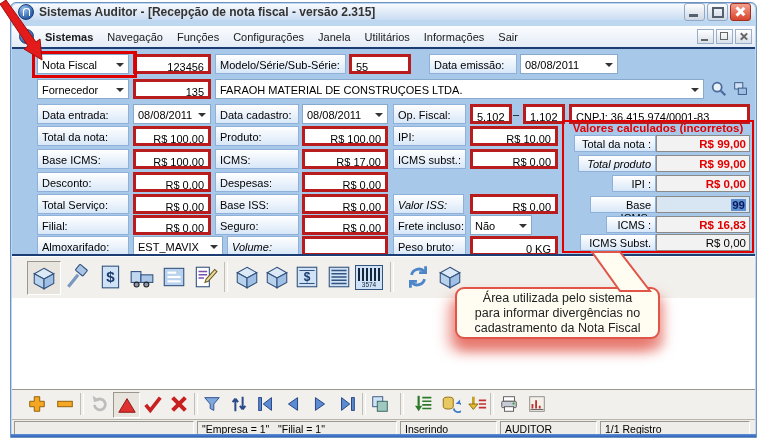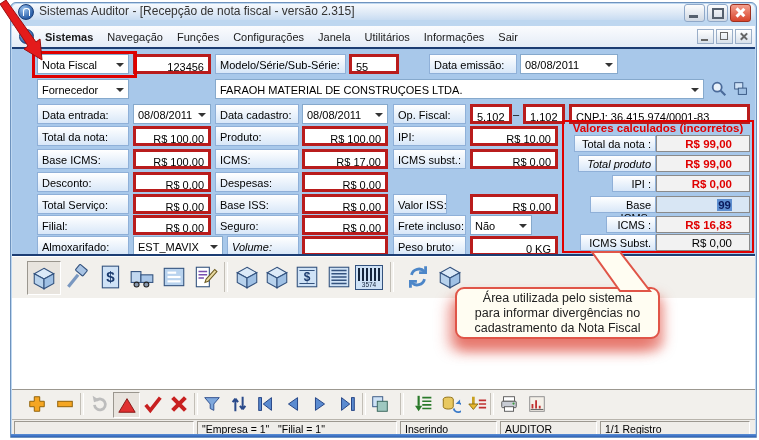--- a/index.html
+++ b/index.html
@@ -2,22 +2,22 @@
 <html><head>
 <meta charset="utf-8">
 <style>
   html,body{margin:0;padding:0;}
   body{width:759px;height:440px;position:relative;background:#fff;overflow:hidden;
        font-family:"Liberation Sans",sans-serif;-webkit-font-smoothing:none;}
   .window{position:absolute;left:10px;top:2px;width:747px;height:436px;
           background:#BED7F0;border:1px solid #6E93BE;border-radius:6px 6px 0 0;box-sizing:border-box;}
   
   .titlebar{position:absolute;left:1px;top:1px;right:1px;height:16px;border-radius:5px 5px 0 0;
-            background:linear-gradient(#F7FAFD,#DCE8F6 60%,#C8DCF2);display:flex;align-items:flex-start;
-            padding:0 4px;box-sizing:border-box;}
+            background:linear-gradient(#F7FAFD,#DCE8F6 60%,#C8DCF2);display:flex;align-items:center;
+            padding:0 4px;box-sizing:border-box;font-weight:bold;}
   .app-icon{width:14px;height:14px;border-radius:50%;
             background:radial-gradient(circle at 35% 30%,#9CC4F0,#2B5FA8 70%);
             border:1px solid #1A3E78;margin:0 5px 0 2px;flex:0 0 auto;position:relative;}
   .app-icon::after{content:"";position:absolute;left:4px;top:3px;width:5px;height:7px;
             border:1.5px solid #fff;border-bottom:none;border-radius:3px 3px 0 0;}
   .title-text{font-size:12px;color:#333;white-space:nowrap;overflow:hidden;flex:1;}
   .winbtn{width:19px;height:16px;border:1px solid #8FA8C8;border-radius:3px;margin-left:2px;
           background:linear-gradient(#FDFDFD,#CFD8E4);position:relative;flex:0 0 auto;}
   .winbtn.close{background:linear-gradient(#F4A08E,#D8442C);border-color:#9E3020;}
   .winbtn.min::after{content:"";position:absolute;left:4px;bottom:3px;width:9px;height:3px;background:#55606E;}
@@ -48,21 +48,21 @@
   .num{text-align:right;}
   .combo{background:#FFF;border:1px solid #86A9CC;padding-right:14px;}
   .combo::after{content:"";position:absolute;right:4px;top:8px;width:0;height:0;
                 border:4px solid transparent;border-top-color:#333;}
   
   .calc-panel{position:absolute;left:550px;top:71px;width:192px;height:133px;border:2px solid #E00000;box-sizing:border-box;}
   .calc-title{position:absolute;left:0;right:0;top:0;text-align:center;font-size:11.5px;font-weight:bold;color:#E00000;}
   .calc-lbl{position:absolute;height:17px;box-sizing:border-box;font-size:11px;line-height:13px;padding:2px 4px 0;
             background:linear-gradient(#FFFFFF,#D8E7F8);border:1px solid #8FB0D8;text-align:right;}
   .calc-val{position:absolute;left:92px;width:94px;height:17px;box-sizing:border-box;background:#F2F2F2;
-            border:1px solid #8A8A8A;font-size:11.5px;line-height:13px;padding:2px 17px 0;text-align:right;}
+            border:1px solid #8A8A8A;font-size:11.5px;line-height:13px;padding:2px 3px 0;text-align:right;}
   .calc-val.red{color:#E00000;font-weight:bold;}
   .calc-val.sel{background:#D8E6F4;}
   .calc-val.sel span{background:#5E8FD0;color:#0A1A5C;font-weight:bold;padding:0 1px;}
   
   .toolbar-top{position:absolute;left:1px;top:253px;right:1px;height:41px;background:#F2F0EC;
                border-top:1px solid #FFF;border-bottom:1px solid #B8B4AC;}
   .tb-icon{position:absolute;top:4px;width:32px;height:32px;display:flex;align-items:center;justify-content:center;}
   .tb-icon svg{width:26px;height:26px;}
   .tb-icon.pressed{border:1px solid #9A968E;border-right-color:#FFF;border-bottom-color:#FFF;background:#E8E4DE;}
   .vsep{position:absolute;top:5px;width:2px;height:30px;border-left:1px solid #C2BEB6;border-right:1px solid #FFF;}
@@ -120,25 +120,26 @@
   </div>
   <div class="navy" style="top:44px;"></div>
 
   <div class="form-area">
 
     <div class="red-box"></div>
 
     <div class="fld combo" style="left:25px;top:5px;width:92px;"><span>Nota Fiscal</span></div>
     <div class="fld inp num" style="left:121px;top:5px;width:78px;">123456</div>
     <div class="fld lbl" style="left:203px;top:5px;width:131px;">Modelo/Série/Sub-Série:</div>
-    <div class="fld inp" style="left:337px;top:5px;width:50px;">55</div>
+    <div class="fld inp" style="left:337px;top:5px;width:62px;">55</div>
     <div class="fld lbl" style="left:417px;top:5px;width:88px;">Data emissão:</div>
     <div class="fld combo" style="left:508px;top:5px;width:98px;"><span>08/08/2011</span></div>
 
     <div class="fld combo" style="left:25px;top:30px;width:92px;"><span>Fornecedor</span></div>
+    <div class="fld inp num" style="left:121px;top:30px;width:78px;">135</div>
     <div class="fld combo" style="left:203px;top:30px;width:489px;"><span>FARAOH MATERIAL DE CONSTRUÇOES LTDA.</span></div>
     <div style="position:absolute;left:698px;top:31px;width:18px;height:18px;">
       <svg viewBox="0 0 20 20">
           <circle cx="8" cy="8" r="5" fill="#EAF2FA" stroke="#4A6A9A" stroke-width="2"></circle>
           <path d="M12 12l5 5" stroke="#4A6A9A" stroke-width="2.4"></path>
         </svg>
     </div>
     <div style="position:absolute;left:720px;top:31px;width:18px;height:18px;">
       <svg viewBox="0 0 20 20">
           <rect x="3" y="3" width="9" height="7" fill="#CFE2F6" stroke="#33527E"></rect>
@@ -172,21 +173,21 @@
 
     <div class="fld lbl" style="left:25px;top:123px;width:92px;">Desconto:</div>
     <div class="fld inp num" style="left:121px;top:123px;width:78px;">R$ 0,00</div>
     <div class="fld lbl" style="left:203px;top:123px;width:84px;">Despesas:</div>
     <div class="fld inp num" style="left:290px;top:123px;width:86px;">R$ 0,00</div>
 
     <div class="fld lbl" style="left:25px;top:145px;width:92px;">Total Serviço:</div>
     <div class="fld inp num" style="left:121px;top:145px;width:78px;">R$ 0,00</div>
     <div class="fld lbl" style="left:203px;top:145px;width:84px;">Base ISS:</div>
     <div class="fld inp num" style="left:290px;top:145px;width:86px;">R$ 0,00</div>
-    <div class="fld lbl" style="left:381px;top:145px;width:54px;">Valor ISS:</div>
+    <div class="fld lbl" style="left:381px;top:145px;width:71px;font-style:italic;">Valor ISS:</div>
     <div class="fld inp num" style="left:458px;top:145px;width:88px;">R$ 0,00</div>
 
     <div class="fld lbl" style="left:25px;top:166px;width:92px;">Filial:</div>
     <div class="fld inp num" style="left:121px;top:166px;width:78px;">R$ 0,00</div>
     <div class="fld lbl" style="left:203px;top:166px;width:84px;">Seguro:</div>
     <div class="fld inp num" style="left:290px;top:166px;width:86px;">R$ 0,00</div>
     <div class="fld lbl" style="left:381px;top:166px;width:73px;">Frete incluso:</div>
     <div class="fld combo" style="left:458px;top:166px;width:62px;"><span>Não</span></div>
 
     <div class="fld lbl" style="left:25px;top:187px;width:92px;">Almoxarifado:</div>

